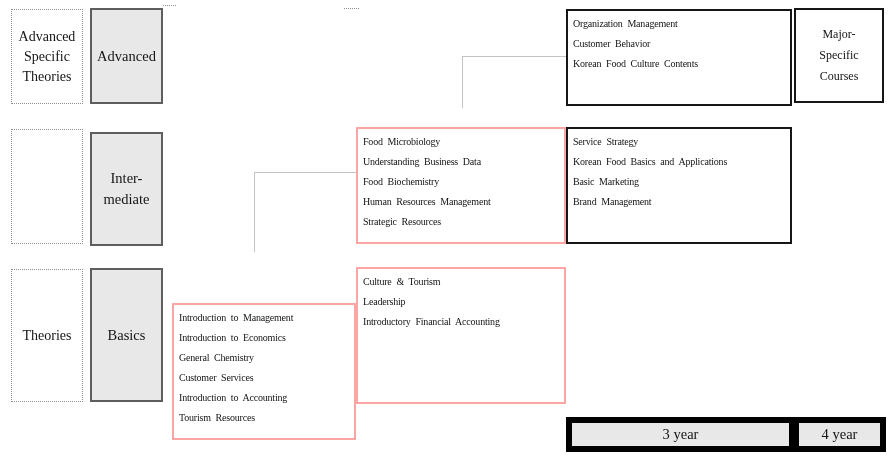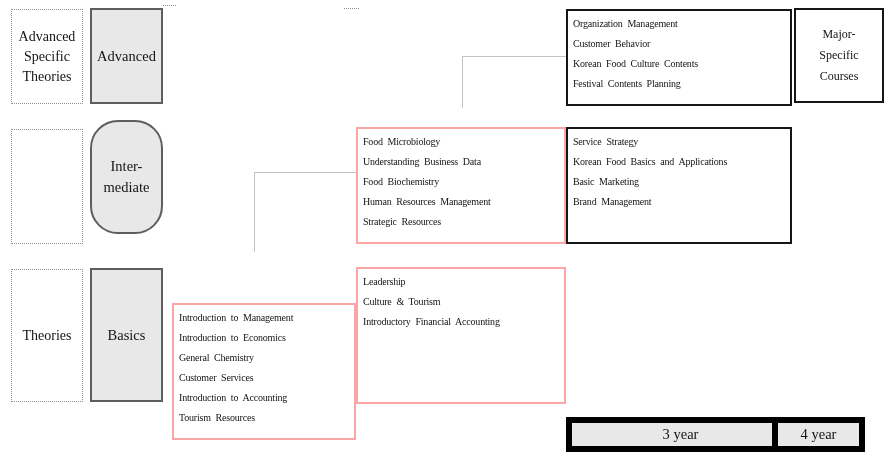--- a/index.html
+++ b/index.html
@@ -101,32 +101,31 @@
   </div>
 
   <div class="step-box" style="left:90px; top:8px; width:69px; height:92px;">
     <div>Advanced</div>
   </div>
 
   <div class="course-box border-black" style="left:566px; top:9px; width:215px; height:90px;">
     <div>Organization Management</div>
     <div>Customer Behavior</div>
     <div>Korean Food Culture Contents</div>
-    <div>Festival Contents Planning</div>
   </div>
 
   <div class="center-box border-black" style="left:794px; top:8px; width:86px; height:91px;">
     <div>Major-</div>
     <div>Specific</div>
     <div>Courses</div>
   </div>
 
   <div class="dotted-box" style="left:11px; top:129px; width:70px; height:113px;"></div>
 
-  <div class="step-box" style="left:90px; top:120px; width:69px; height:110px;border-radius:28px;">
+  <div class="step-box" style="left:90px; top:132px; width:69px; height:110px;">
     <div>Inter-</div>
     <div>mediate</div>
   </div>
 
   <div class="course-box border-gray" style="left:356px; top:127px; width:199px; height:110px;">
     <div>Food Microbiology</div>
     <div>Understanding Business Data</div>
     <div>Food Biochemistry</div>
     <div>Human Resources Management</div>
     <div>Strategic Resources</div>
@@ -150,38 +149,38 @@
   <div class="course-box border-gray" style="left:172px; top:267px; width:173px; height:130px;margin-top:36px;">
     <div>Introduction to Management</div>
     <div>Introduction to Economics</div>
     <div>General Chemistry</div>
     <div>Customer Services</div>
     <div>Introduction to Accounting</div>
     <div>Tourism Resources</div>
   </div>
 
   <div class="course-box border-gray" style="left:356px; top:267px; width:199px; height:130px;">
+    <div>Culture &amp; Tourism</div>
     <div>Leadership</div>
-    <div>Culture &amp; Tourism</div>
     <div>Introductory Financial Accounting</div>
   </div>
 
   <div class="year-box year-border-gray" style="left:90px; top:417px; width:68px; height:23px;">
     <div>Steps</div>
   </div>
 
   <div class="year-box year-border-gray" style="left:172px; top:417px; width:173px; height:23px;">
     <div>1 year</div>
   </div>
 
   <div class="year-box year-border-gray" style="left:356px; top:417px; width:199px; height:23px;">
     <div>2 year</div>
   </div>
 
   <div class="year-box year-border-black" style="left:566px; top:417px; width:217px; height:23px;">
     <div>3 year</div>
   </div>
 
-  <div class="year-box year-border-black" style="left:772px; top:417px; width:81px; height:23px;">
+  <div class="year-box year-border-black" style="left:793px; top:417px; width:81px; height:23px;">
     <div>4 year</div>
   </div>
 
 </div>
 
 </body></html>

